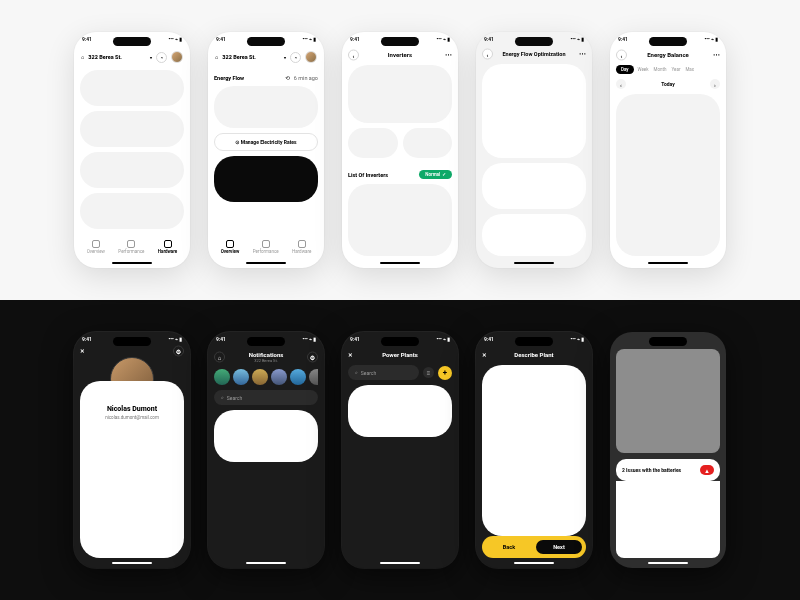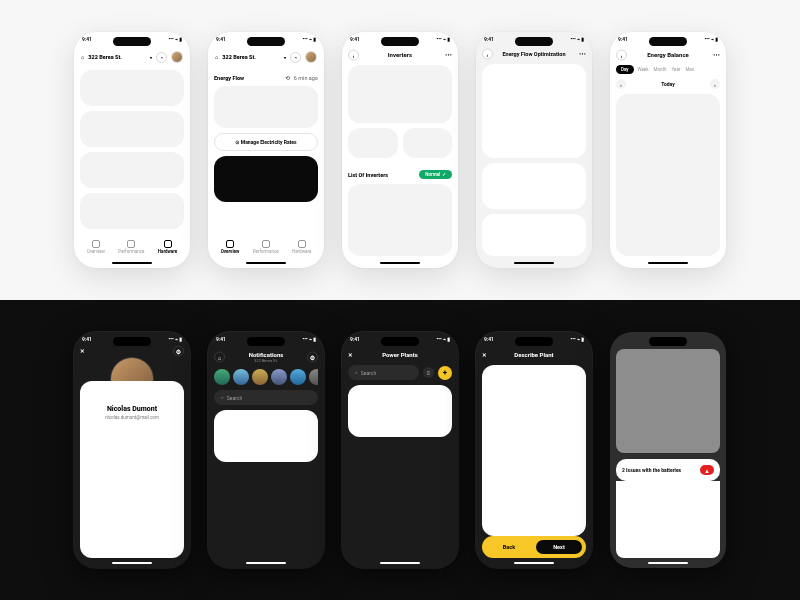--- a/index.html
+++ b/index.html
@@ -25,21 +25,21 @@
   .hdr{display:flex;align-items:center;gap:4px;font-size:5.5px;font-weight:700;padding:2px 1px}
   .hdr.center{justify-content:center;position:relative}
   .hdr.center .left,.hdr.center .right{position:absolute;top:50%;transform:translateY(-50%)}
   .hdr.center .left{left:0}.hdr.center .right{right:0}
   .hdr .title{font-size:6px}
   .phone.dark .hdr,.phone.darkgrey .hdr{color:#fff}
   .cbtn{width:11px;height:11px;border-radius:50%;border:0.8px solid #d5d5d5;display:inline-flex;align-items:center;justify-content:center;font-size:6px}
   .phone.dark .cbtn{border-color:#3a3a3a;background:#1b1b1b;color:#fff}
   .avatar{width:12px;height:12px;border-radius:50%;background:linear-gradient(135deg,#d4a574,#8b6f47);border:0.8px solid #ddd}
   
-  .card{border-radius:12px;margin-top:5px}
+  .card{border-radius:20px;margin-top:5px}
   .ph-light{background:#f3f3f3}
   .ph-dark{background:#0a0a0a}
   
   .tabbar{margin-top:auto;display:flex;justify-content:space-around;padding:4px 0;font-size:4.5px}
   .tabbar .tab{display:flex;flex-direction:column;align-items:center;gap:1px;color:#9a9a9a}
   .tabbar .tab.active{color:#000;font-weight:700}
   .tabbar .ti{width:8px;height:8px;border:1px solid currentColor;border-radius:2px}
   
   .seg{display:flex;gap:3px;font-size:4.5px;align-items:center;color:#999;margin-top:5px}
   .seg .sel{background:#000;color:#fff;border-radius:8px;padding:2px 5px;font-weight:600}

